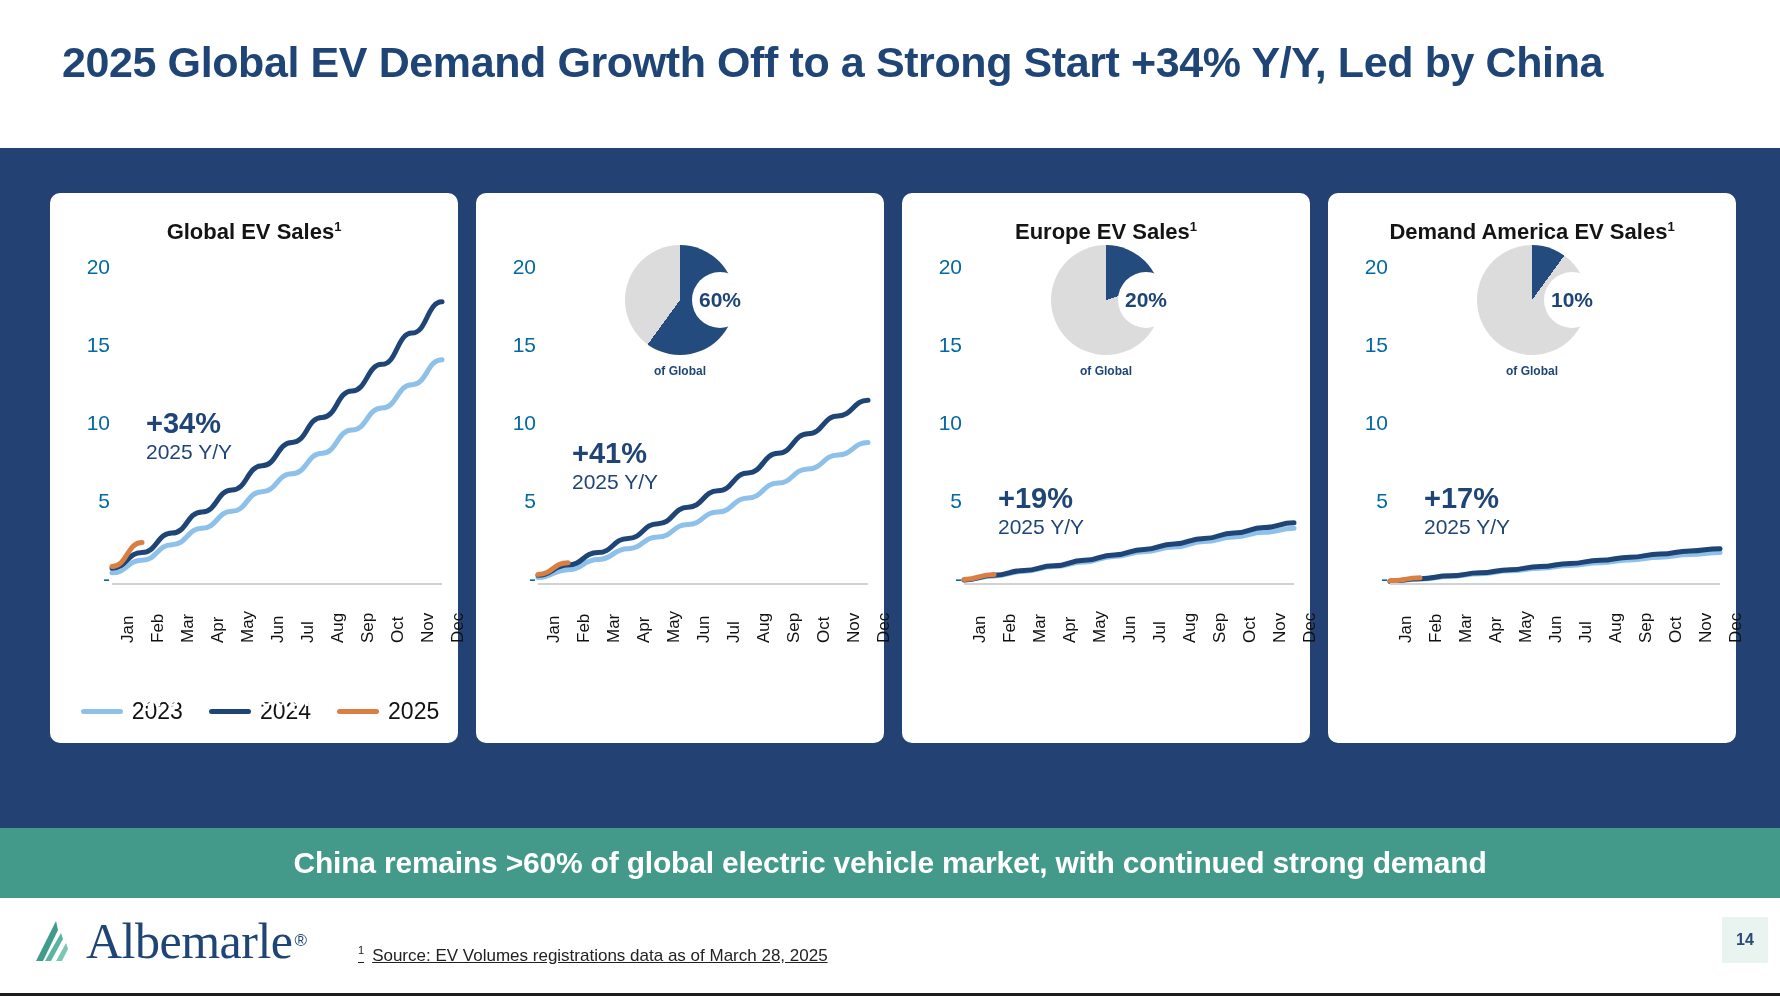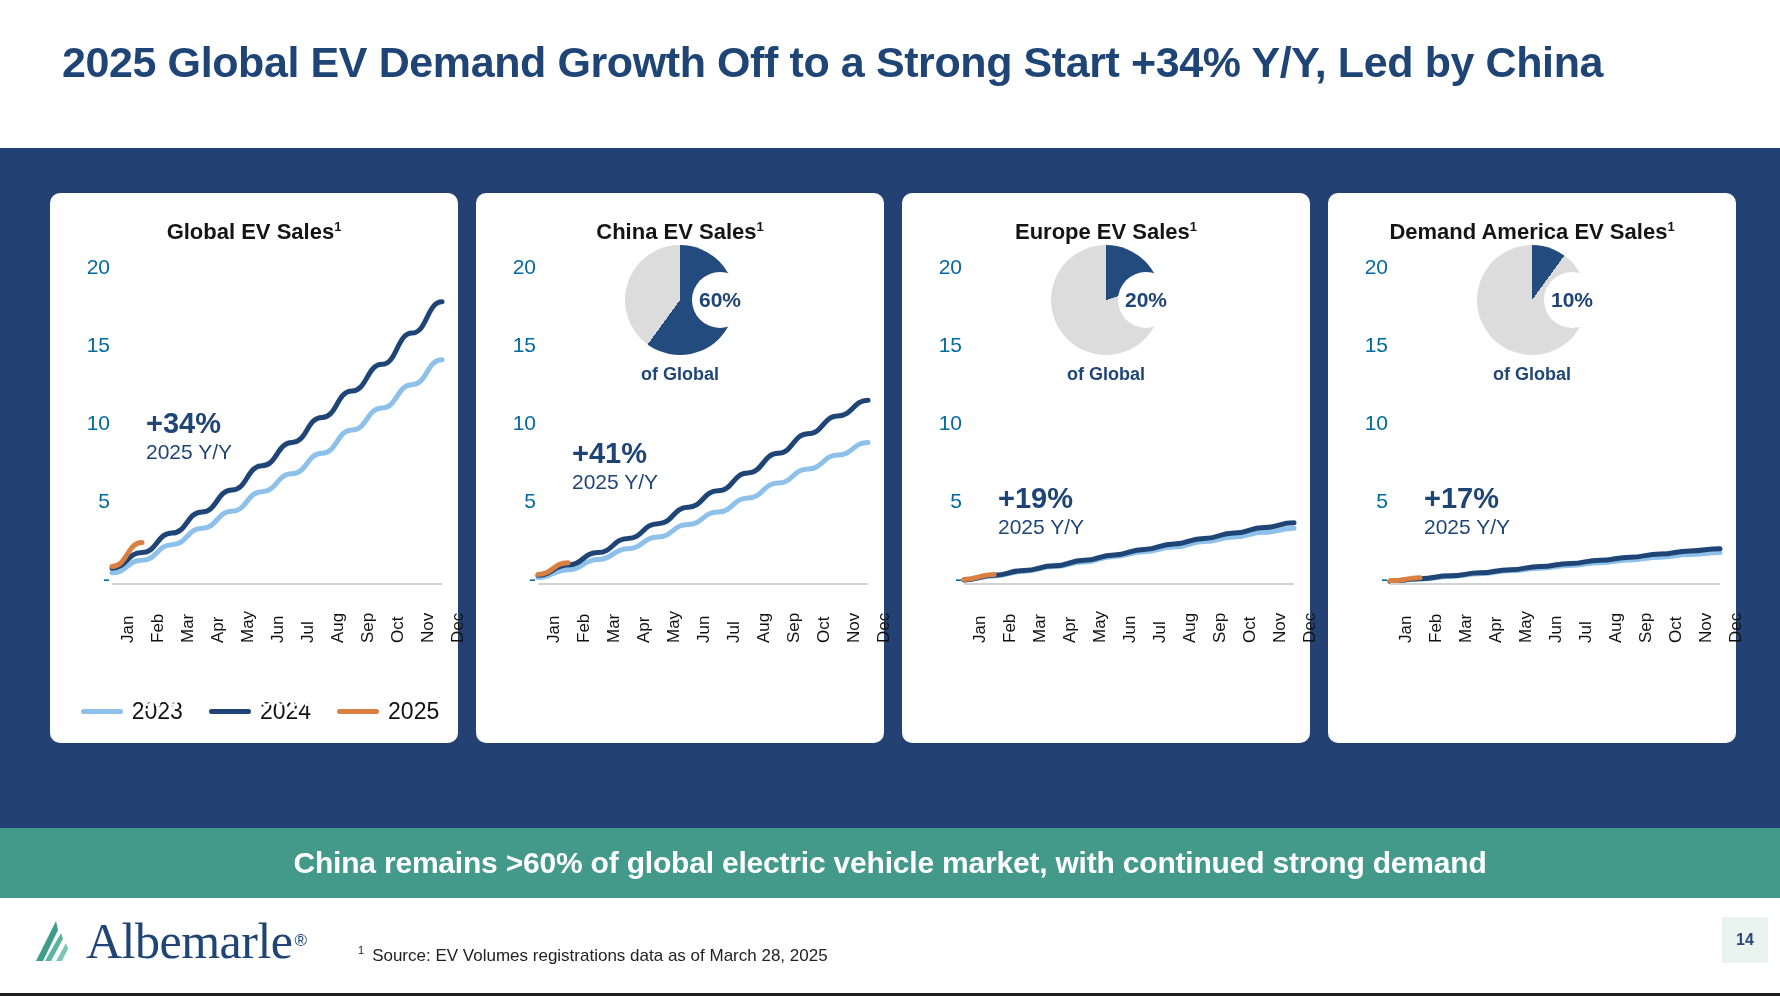--- a/index.html
+++ b/index.html
@@ -101,21 +101,21 @@
     position:relative;margin:0 auto;width:110px;height:110px;border-radius:50%;
   }
   .donut-hole{
     position:absolute;left:50%;top:50%;transform:translate(-50%,-50%);
     width:56px;height:56px;border-radius:50%;background:#fff;
     display:flex;align-items:center;justify-content:center;margin-left:40px;
   }
   .donut-pct{font-size:21px;font-weight:bold;color:#1f4576;}
   .donut-cap{
     margin-top:9px;text-align:center;
-    font-size:18px;font-weight:bold;color:#1f4576;
+    font-size:12px;font-weight:bold;color:#1f4576;
   }
 
   
   .caption{
     position:absolute;width:400px;top:655px;
     text-align:center;color:#ffffff;font-size:24px;font-weight:bold;
     line-height:1.2;
   }
   .caption.c0{left:54px;}
   .caption.c1{left:480px;}
@@ -140,21 +140,21 @@
   .logo-mark{width:46px;height:44px;display:block;}
   .logo-text{
     font-family:"Liberation Serif", serif;
     font-size:50px;color:#1f4576;margin-left:6px;line-height:1;
     letter-spacing:-0.5px;
   }
   .logo-reg{font-size:17px;color:#1f4576;vertical-align:super;margin-left:2px;}
 
   .source{
     position:absolute;left:358px;top:46px;
-    font-size:17px;color:#222;
+    font-size:17px;color:#222;text-decoration:underline;
   }
   .source .sup{font-size:11px;vertical-align:super;margin-right:8px;}
 
   .page-badge{
     position:absolute;right:12px;top:19px;
     width:46px;height:46px;background:#e9f4f1;
     display:flex;align-items:center;justify-content:center;
     font-size:16px;font-weight:bold;color:#2c4a78;
   }
   .footer-rule{
@@ -219,21 +219,20 @@
             <span class="legend-swatch" style="background: rgb(31, 69, 118);"></span>
             <span class="legend-label">2024</span>
           </div>
           <div class="legend-item">
             <span class="legend-swatch" style="background: rgb(217, 127, 66);"></span>
             <span class="legend-label">2025</span>
           </div>
         </div>
       </div>
       <div class="panel p1">
-        <div class="panel-title"><span>China EV Sales</span><sup>1</sup></div>
         <div class="donut-wrap">
           <div class="donut" style="background: conic-gradient(rgb(35, 75, 125) 0deg, rgb(35, 75, 125) 216deg, rgb(220, 220, 220) 216deg, rgb(220, 220, 220) 360deg);">
             <div class="donut-hole">
               <span class="donut-pct">60%</span>
             </div>
           </div>
           <div class="donut-cap">of Global</div>
         </div>
         <div class="yaxis">
           <div class="ytick" style="top: 1.61905px;">20</div>

